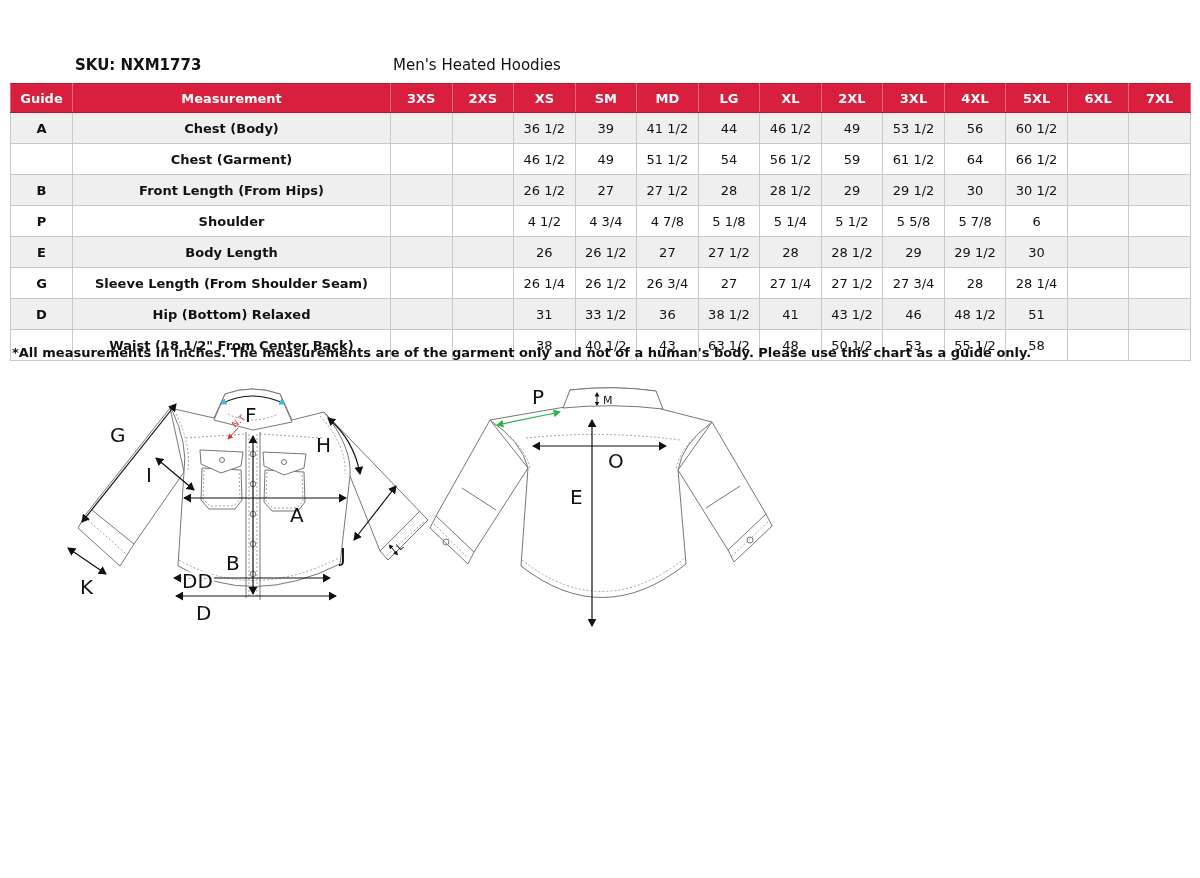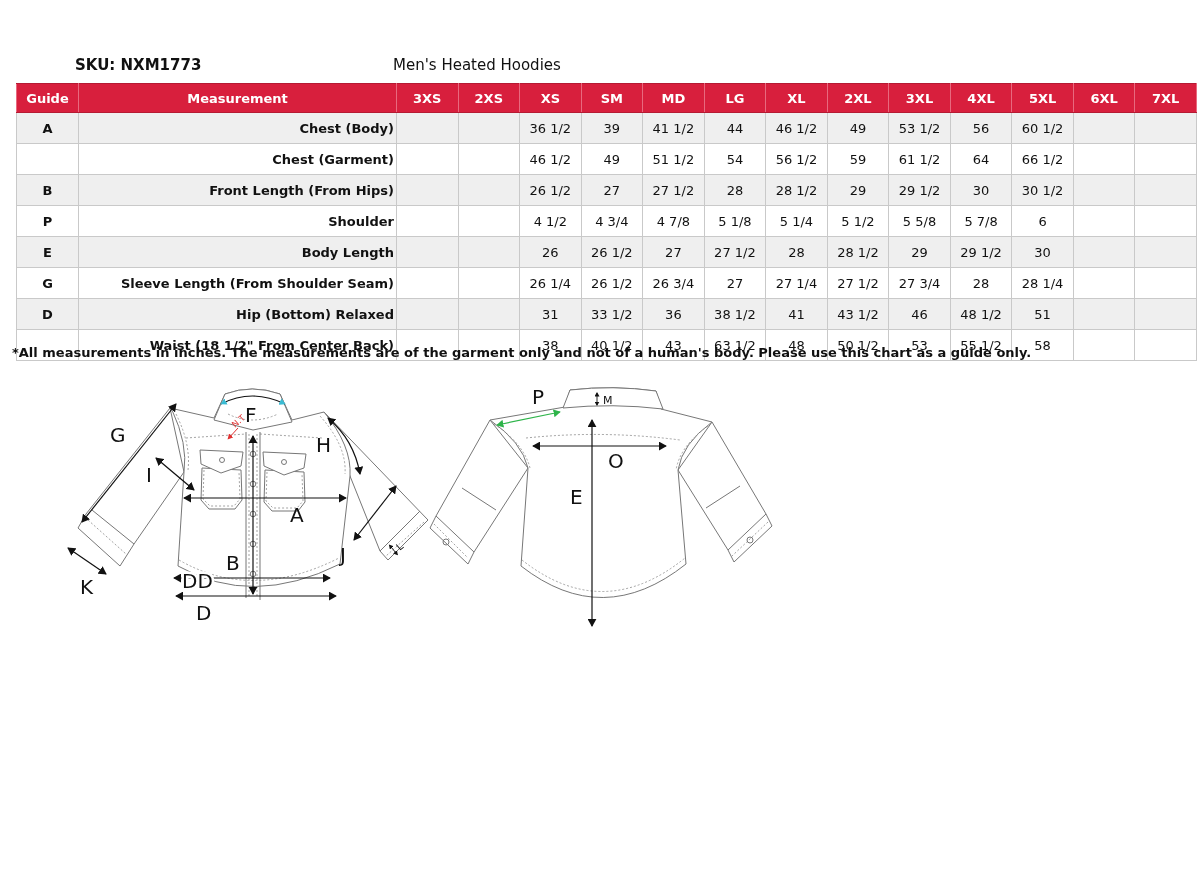--- a/index.html
+++ b/index.html
@@ -1,30 +1,30 @@
 <!DOCTYPE html>
 <html><head>
 <meta charset="utf-8">
 <style>
   html,body{margin:0;padding:0;background:#fff;}
   .page{position:relative;width:1200px;height:826px;background:#fff;overflow:hidden;
         font-family:"DejaVu Sans","Liberation Sans",sans-serif;color:#111;}
   .titlebar{position:absolute;top:56px;left:0;width:100%;height:22px;}
   .sku{position:absolute;left:75px;top:0;font-size:15px;font-weight:bold;}
   .prod{position:absolute;left:393px;top:0;font-size:15px;font-weight:normal;}
-  table.size{position:absolute;left:16px;top:83px;width:1181px;border-collapse:collapse;
+  table.size{position:absolute;left:10px;top:83px;width:1181px;border-collapse:collapse;
              table-layout:fixed;font-size:13px;}
   table.size th{background:#d81f3d;color:#fff;font-weight:bold;height:26px;padding:1px 2px;
                 border:1px solid #e8697e;border-top:1px solid #b51a33;border-bottom:1px solid #b51a33;
                 font-size:13px;}
   table.size td{height:28px;text-align:center;border:1px solid #c9c9c9;padding:1px 2px;
                 background:#fff;font-size:13px;}
   table.size tbody tr:nth-child(odd) td{background:#efefef;}
   table.size td.guide{font-weight:bold;}
-  table.size td.meas{font-weight:bold;text-align:right;}
+  table.size td.meas{font-weight:bold;}
   .footnote{position:absolute;left:12px;top:345px;font-size:13px;font-weight:bold;}
   .diagram{position:absolute;left:0;top:376px;width:1200px;height:262px;}
   .dlbl{font-size:20px;fill:#111;}
   .dlbl.halo{paint-order:stroke;stroke:#ffffff;stroke-width:5px;}
   .garm{fill:none;stroke:#777;stroke-width:1;}
   .garmf{fill:#fff;stroke:#777;stroke-width:1;}
   .stitch{fill:none;stroke:#999;stroke-width:0.9;stroke-dasharray:2 2;}
   .meas-arrow{fill:none;stroke:#111;stroke-width:1.2;}
 </style>
 </head>

